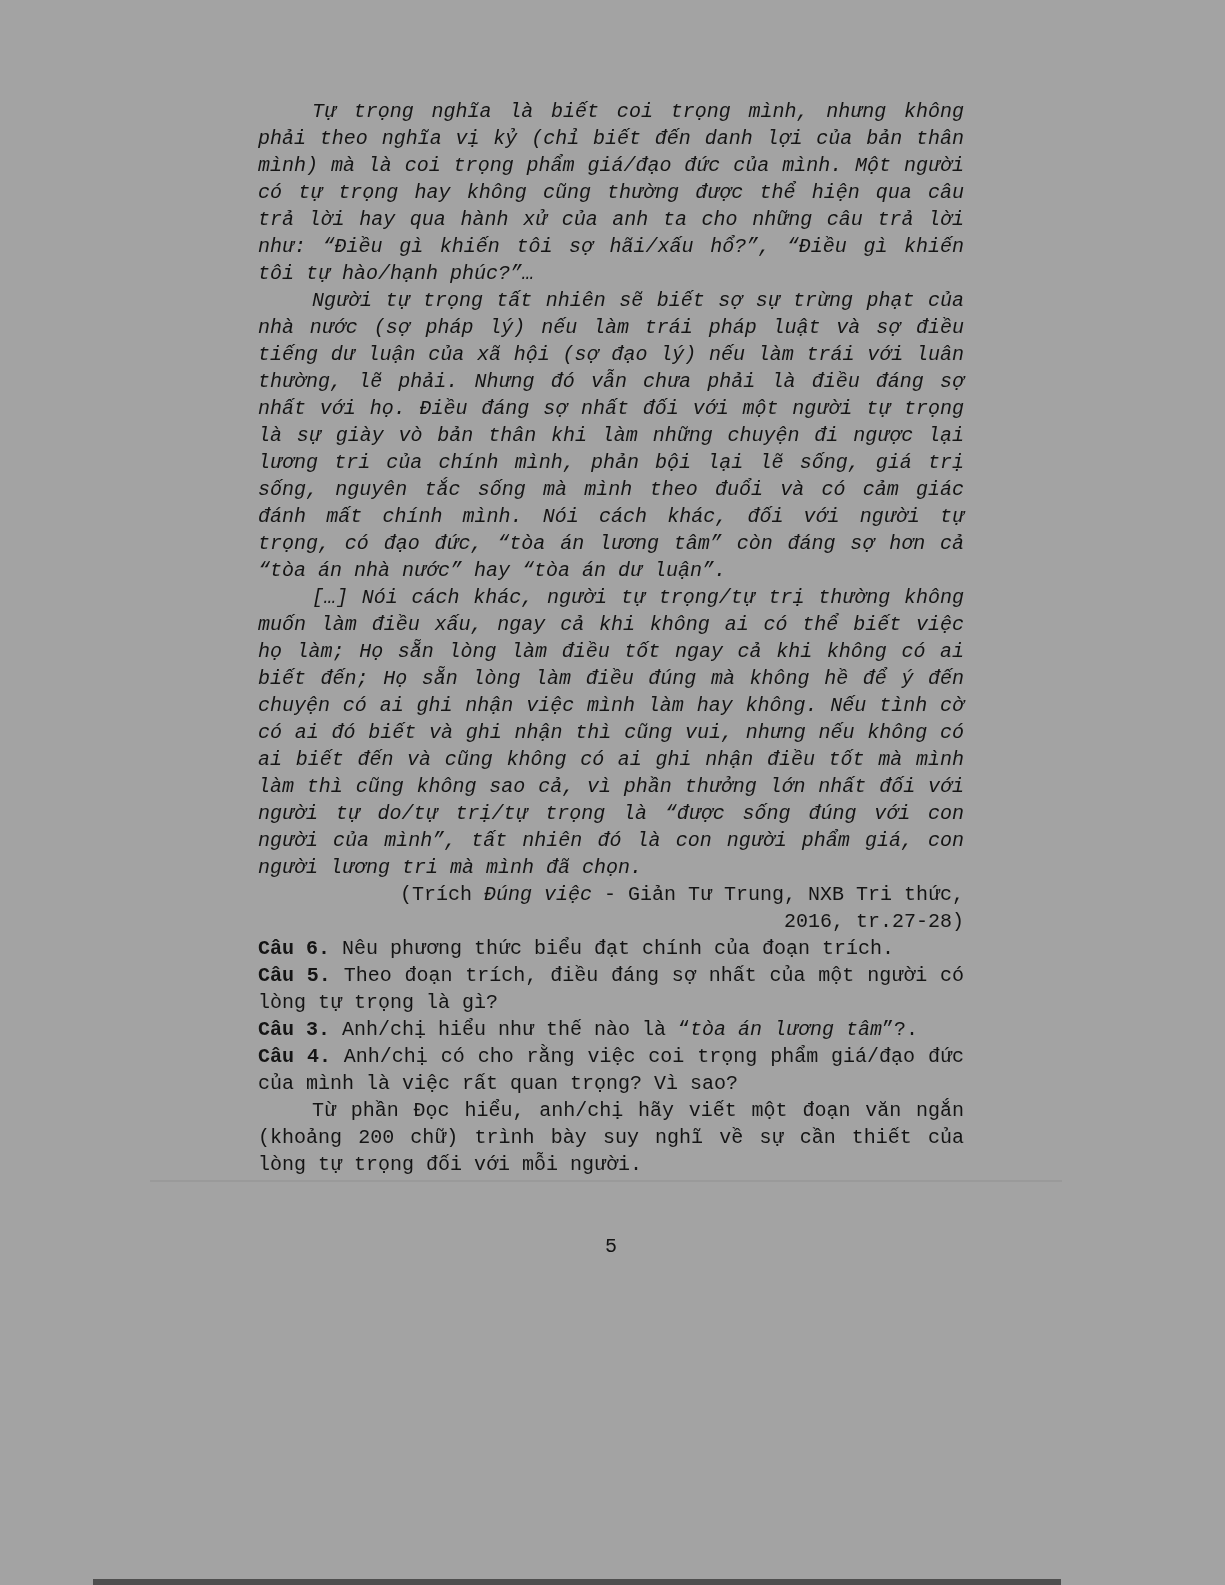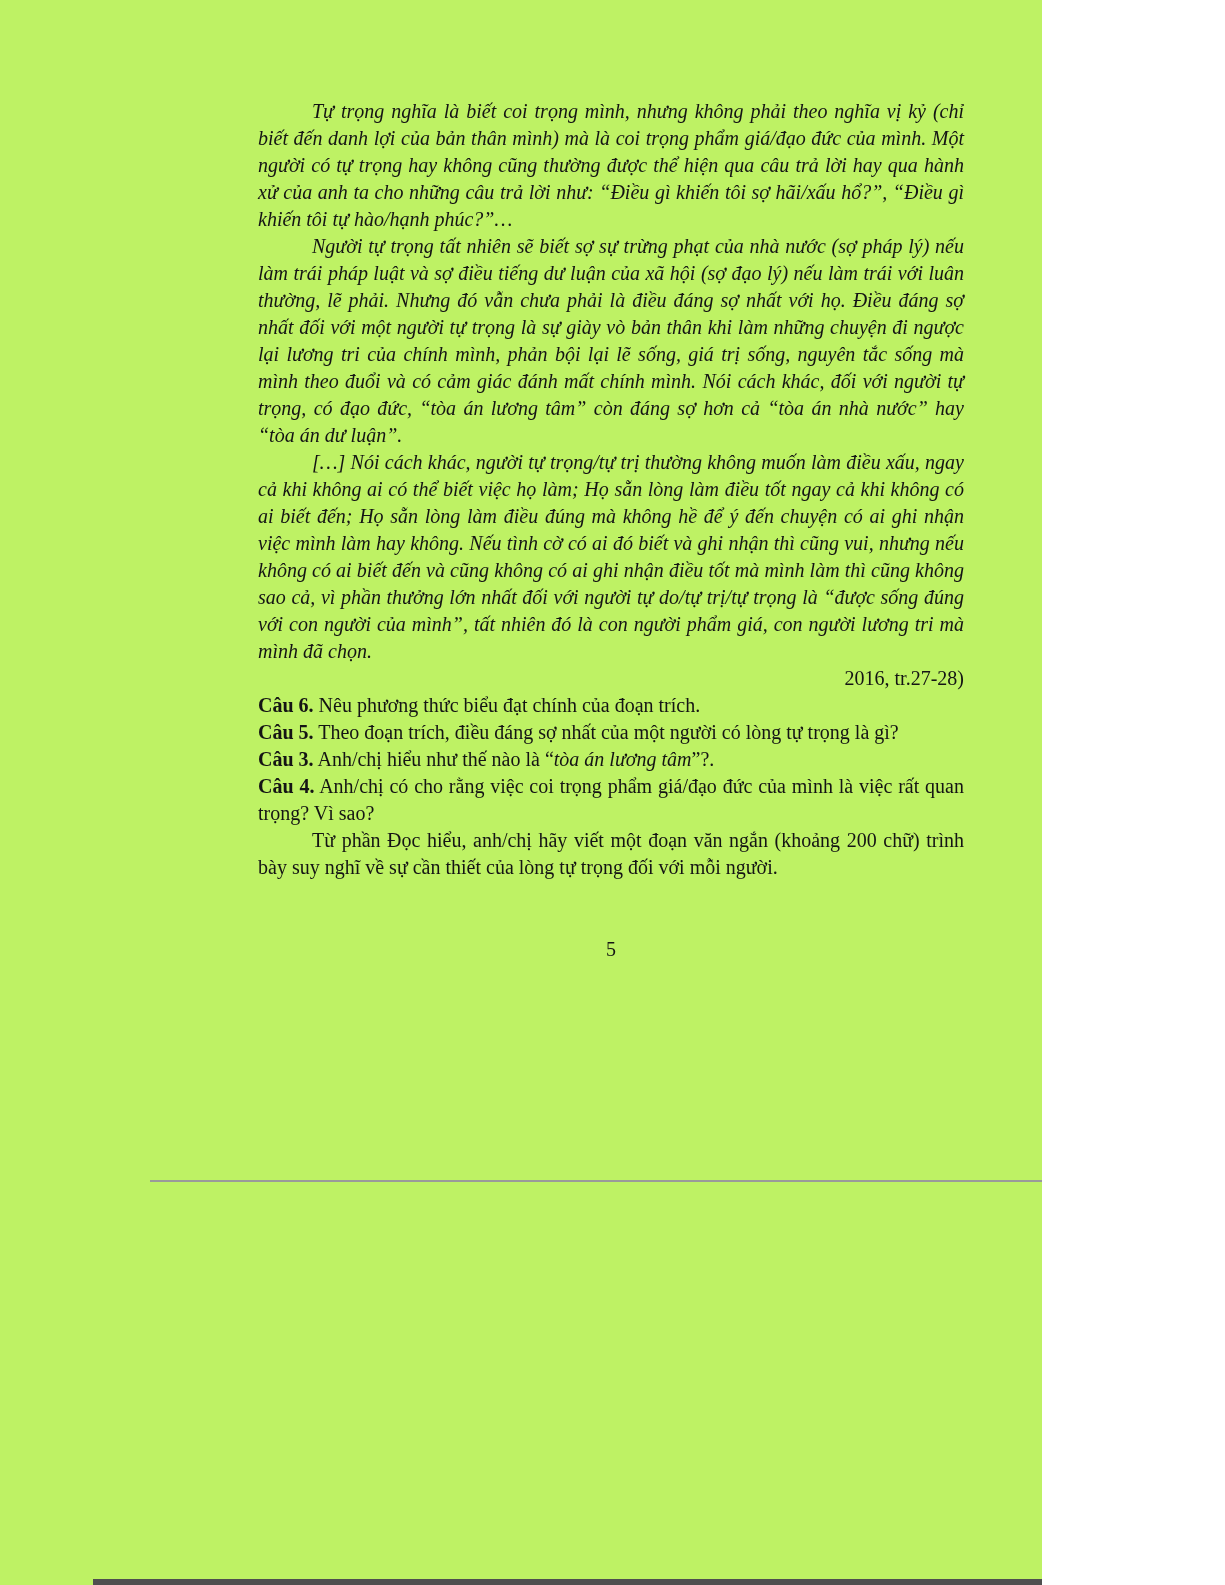--- a/index.html
+++ b/index.html
@@ -2,24 +2,24 @@
 <html><head>
 <meta charset="utf-8">
 <style>
   html, body {
     margin: 0;
     padding: 0;
     background: #ffffff;
   }
   .page {
     position: relative;
-    width: 1042px;
+    width: 1225px;
     height: 1585px;
-    background: #bef264;
-    font-family: Liberation Serif, serif;
+    background: #a3a3a3;
+    font-family: Liberation Mono, monospace;
     color: #141414;
     overflow: hidden;
   }
   .content {
     position: absolute;
     left: 258px;
     top: 98px;
     width: 706px;
     font-size: 20px;
     line-height: 27px;
@@ -61,20 +61,21 @@
 </head>
 <body>
 
 <div class="page">
   <div class="content">
 
     <p class="passage">Tự trọng nghĩa là biết coi trọng mình, nhưng không phải theo nghĩa vị kỷ (chỉ biết đến danh lợi của bản thân mình) mà là coi trọng phẩm giá/đạo đức của mình. Một người có tự trọng hay không cũng thường được thể hiện qua câu trả lời hay qua hành xử của anh ta cho những câu trả lời như: “Điều gì khiến tôi sợ hãi/xấu hổ?”, “Điều gì khiến tôi tự hào/hạnh phúc?”…</p>
     <p class="passage">Người tự trọng tất nhiên sẽ biết sợ sự trừng phạt của nhà nước (sợ pháp lý) nếu làm trái pháp luật và sợ điều tiếng dư luận của xã hội (sợ đạo lý) nếu làm trái với luân thường, lẽ phải. Nhưng đó vẫn chưa phải là điều đáng sợ nhất với họ. Điều đáng sợ nhất đối với một người tự trọng là sự giày vò bản thân khi làm những chuyện đi ngược lại lương tri của chính mình, phản bội lại lẽ sống, giá trị sống, nguyên tắc sống mà mình theo đuổi và có cảm giác đánh mất chính mình. Nói cách khác, đối với người tự trọng, có đạo đức, “tòa án lương tâm” còn đáng sợ hơn cả “tòa án nhà nước” hay “tòa án dư luận”.</p>
     <p class="passage">[…] Nói cách khác, người tự trọng/tự trị thường không muốn làm điều xấu, ngay cả khi không ai có thể biết việc họ làm; Họ sẵn lòng làm điều tốt ngay cả khi không có ai biết đến; Họ sẵn lòng làm điều đúng mà không hề để ý đến chuyện có ai ghi nhận việc mình làm hay không. Nếu tình cờ có ai đó biết và ghi nhận thì cũng vui, nhưng nếu không có ai biết đến và cũng không có ai ghi nhận điều tốt mà mình làm thì cũng không sao cả, vì phần thưởng lớn nhất đối với người tự do/tự trị/tự trọng là “được sống đúng với con người của mình”, tất nhiên đó là con người phẩm giá, con người lương tri mà mình đã chọn.</p>
 
+    <p class="attribution"><span>(Trích </span><span class="it">Đúng việc</span><span> - Giản Tư Trung, NXB Tri thức,</span></p>
     <p class="attribution">2016, tr.27-28)</p>
 
 
     <p class="q"><b>Câu 6.</b><span> Nêu phương thức biểu đạt chính của đoạn trích.</span></p>
 
     <p class="q"><b>Câu 5.</b><span> Theo đoạn trích, điều đáng sợ nhất của một người có lòng tự trọng là gì?</span></p>
 
     <p class="q"><b>Câu 3.</b><span> Anh/chị hiểu như thế nào là “</span><span class="it">tòa án lương tâm</span><span>”?.</span></p>
 
     <p class="q"><b>Câu 4.</b><span> Anh/chị có cho rằng việc coi trọng phẩm giá/đạo đức của mình là việc rất quan trọng? Vì sao?</span></p>

